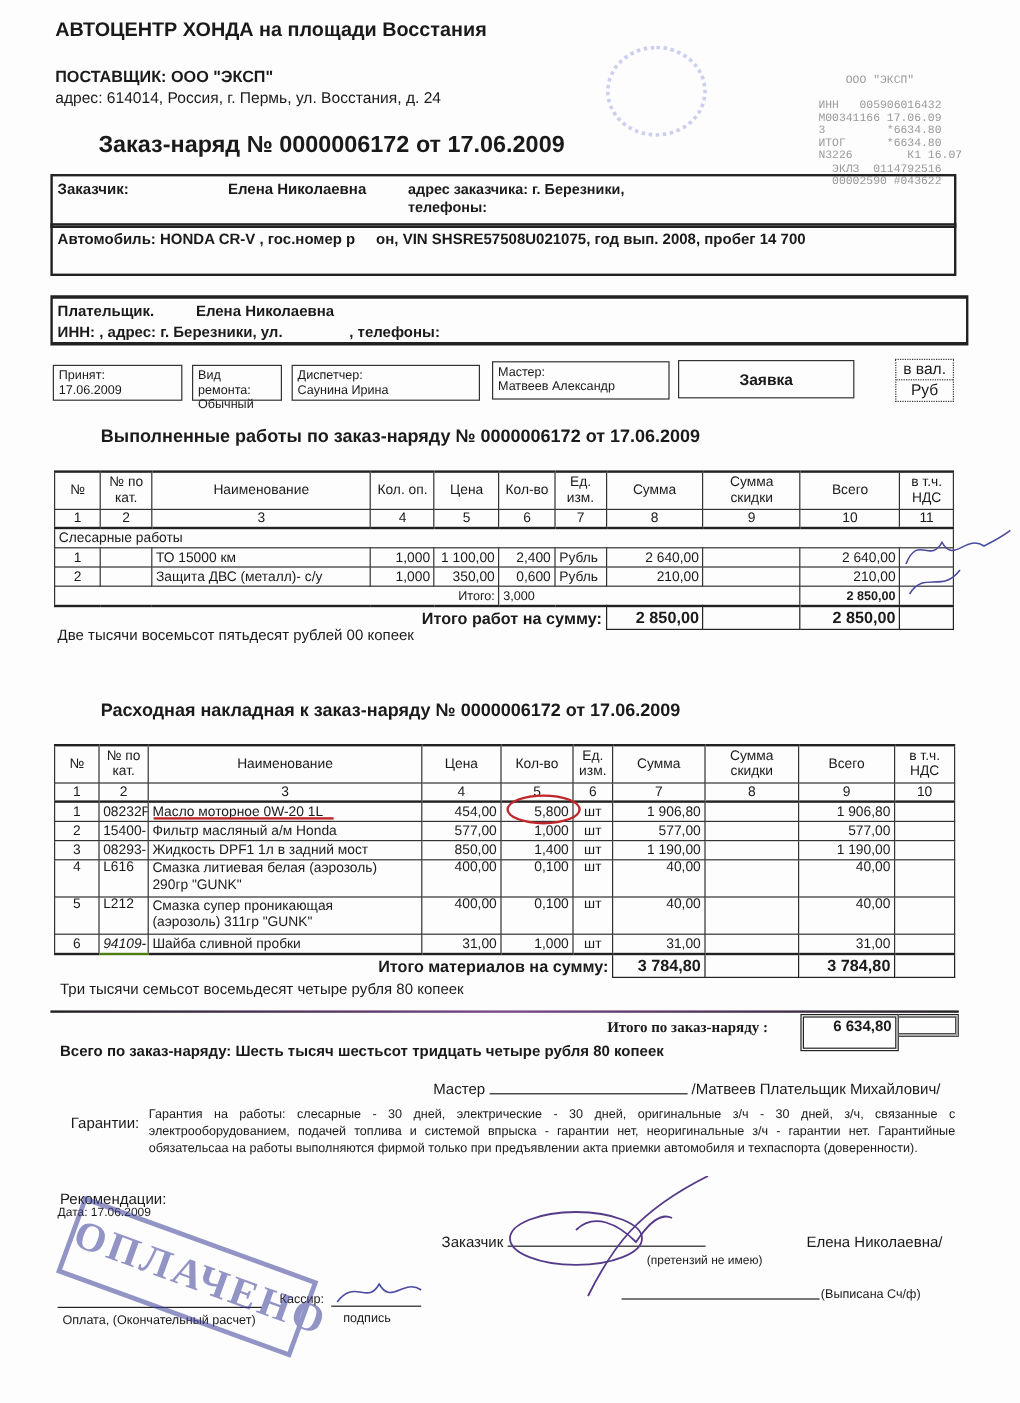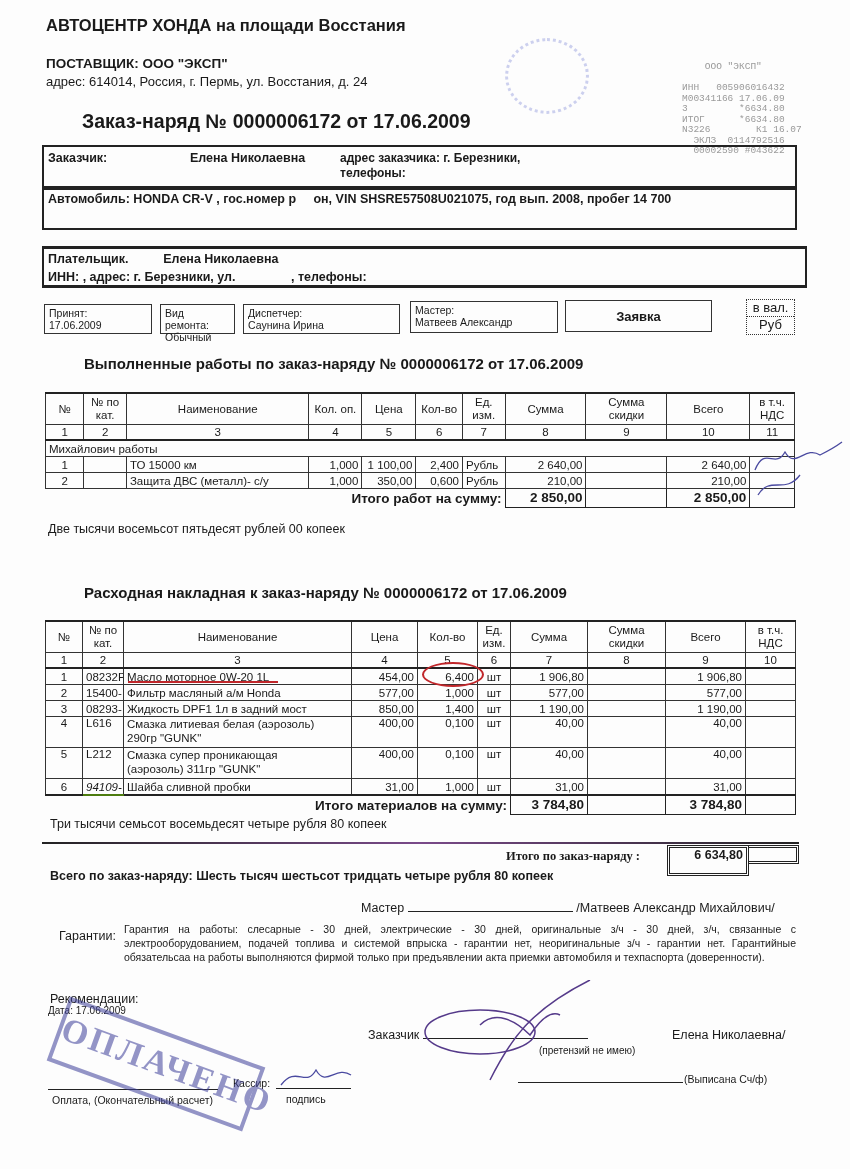--- a/index.html
+++ b/index.html
@@ -129,21 +129,21 @@
     <td>4</td>
     <td>5</td>
     <td>6</td>
     <td>7</td>
     <td>8</td>
     <td>9</td>
     <td>10</td>
     <td>11</td>
   </tr>
   <tr>
-    <td colspan="11" style="border-left:1px solid #333;">Михайлович работы</td>
+    <td colspan="11" style="border-left:1px solid #333;">Слесарные работы</td>
   </tr>
   <tr>
     <td class="c">1</td>
     <td></td>
     <td>ТО 15000 км</td>
     <td class="r">1,000</td>
     <td class="r">1 100,00</td>
     <td class="r">2,400</td>
     <td>Рубль</td>
     <td class="r">2 640,00</td>
@@ -156,20 +156,26 @@
     <td></td>
     <td>Защита ДВС (металл)- с/у</td>
     <td class="r">1,000</td>
     <td class="r">350,00</td>
     <td class="r">0,600</td>
     <td>Рубль</td>
     <td class="r">210,00</td>
     <td></td>
     <td class="r">210,00</td>
     <td></td>
+  </tr>
+  <tr style="font-size:10.5px;">
+    <td colspan="5" class="r" style="border-bottom:2px solid #222;">Итого:</td>
+    <td colspan="4" style="border-bottom:2px solid #222;">3,000</td>
+    <td class="r bold" style="border-bottom:2px solid #222;">2 850,00</td>
+    <td style="border-bottom:2px solid #222;"></td>
   </tr>
   <tr style="font-size:13.5px;font-weight:bold;">
     <td colspan="7" class="r" style="border:none;height:18px;">Итого работ на сумму:</td>
     <td class="r" style="border:1.5px solid #222;">2 850,00</td>
     <td style="border:1.5px solid #222;"></td>
     <td class="r" style="border:1.5px solid #222;">2 850,00</td>
     <td style="border:1.5px solid #222;"></td>
   </tr>
 </tbody>
   </table>
@@ -212,21 +218,21 @@
     <td>7</td>
     <td>8</td>
     <td>9</td>
     <td>10</td>
   </tr>
   <tr>
     <td class="c">1</td>
     <td>08232P</td>
     <td>Масло моторное 0W-20 1L</td>
     <td class="r">454,00</td>
-    <td class="r">6,400</td>
+    <td class="r">5,800</td>
     <td class="c">шт</td>
     <td class="r">1 906,80</td>
     <td></td>
     <td class="r">1 906,80</td>
     <td></td>
   </tr>
   <tr>
     <td class="c">2</td>
     <td>15400-</td>
     <td>Фильтр масляный а/м Honda</td>
@@ -307,21 +313,21 @@
 
 <div class="abs total-line"></div>
 <div class="abs bold" style="left:506px;top:849px;font-size:12.5px;font-family:Liberation Serif, serif;">Итого по заказ-наряду :</div>
 <div class="abs bold" style="left:667px;top:845px;width:82px;height:31px;border:3px double #222;box-sizing:border-box;font-size:12.5px;text-align:right;padding-right:3px;line-height:14px;">6 634,80</div>
 <div class="abs" style="left:749px;top:845px;width:50px;height:19px;border:3px double #222;border-left:none;box-sizing:border-box;"></div>
 <div class="abs bold" style="left:50px;top:869px;font-size:12.5px;">Всего по заказ-наряду: Шесть тысяч шестьсот тридцать четыре рубля 80 копеек</div>
 
 <div class="abs" style="left:361px;top:901px;font-size:12.5px;">
   <span>Мастер</span>
   <span class="sig-line" style="width:165px;"></span>
-  <span>/Матвеев Александр Михайлович/</span>
+  <span>/Матвеев Плательщик Михайлович/</span>
 </div>
 <div class="abs" style="left:59px;top:929px;font-size:12.5px;">Гарантии:</div>
 <div class="abs guarantee">Гарантия на работы: слесарные - 30 дней, электрические - 30 дней, оригинальные з/ч - 30 дней, з/ч, связанные с электрооборудованием, подачей топлива и системой впрыска - гарантии нет, неоригинальные з/ч - гарантии нет. Гарантийные обязательсаа на работы выполняются фирмой только при предъявлении акта приемки автомобиля и техпаспорта (доверенности).</div>
 <div class="abs" style="left:50px;top:992px;font-size:12.5px;">Рекомендации:</div>
 <div class="abs" style="left:48px;top:1005px;font-size:10px;">Дата: 17.06.2009</div>
 
 <div class="abs" style="left:368px;top:1028px;font-size:12.5px;">
   <span>Заказчик</span>
   <span class="sig-line" style="width:165px;"></span>
 </div>

